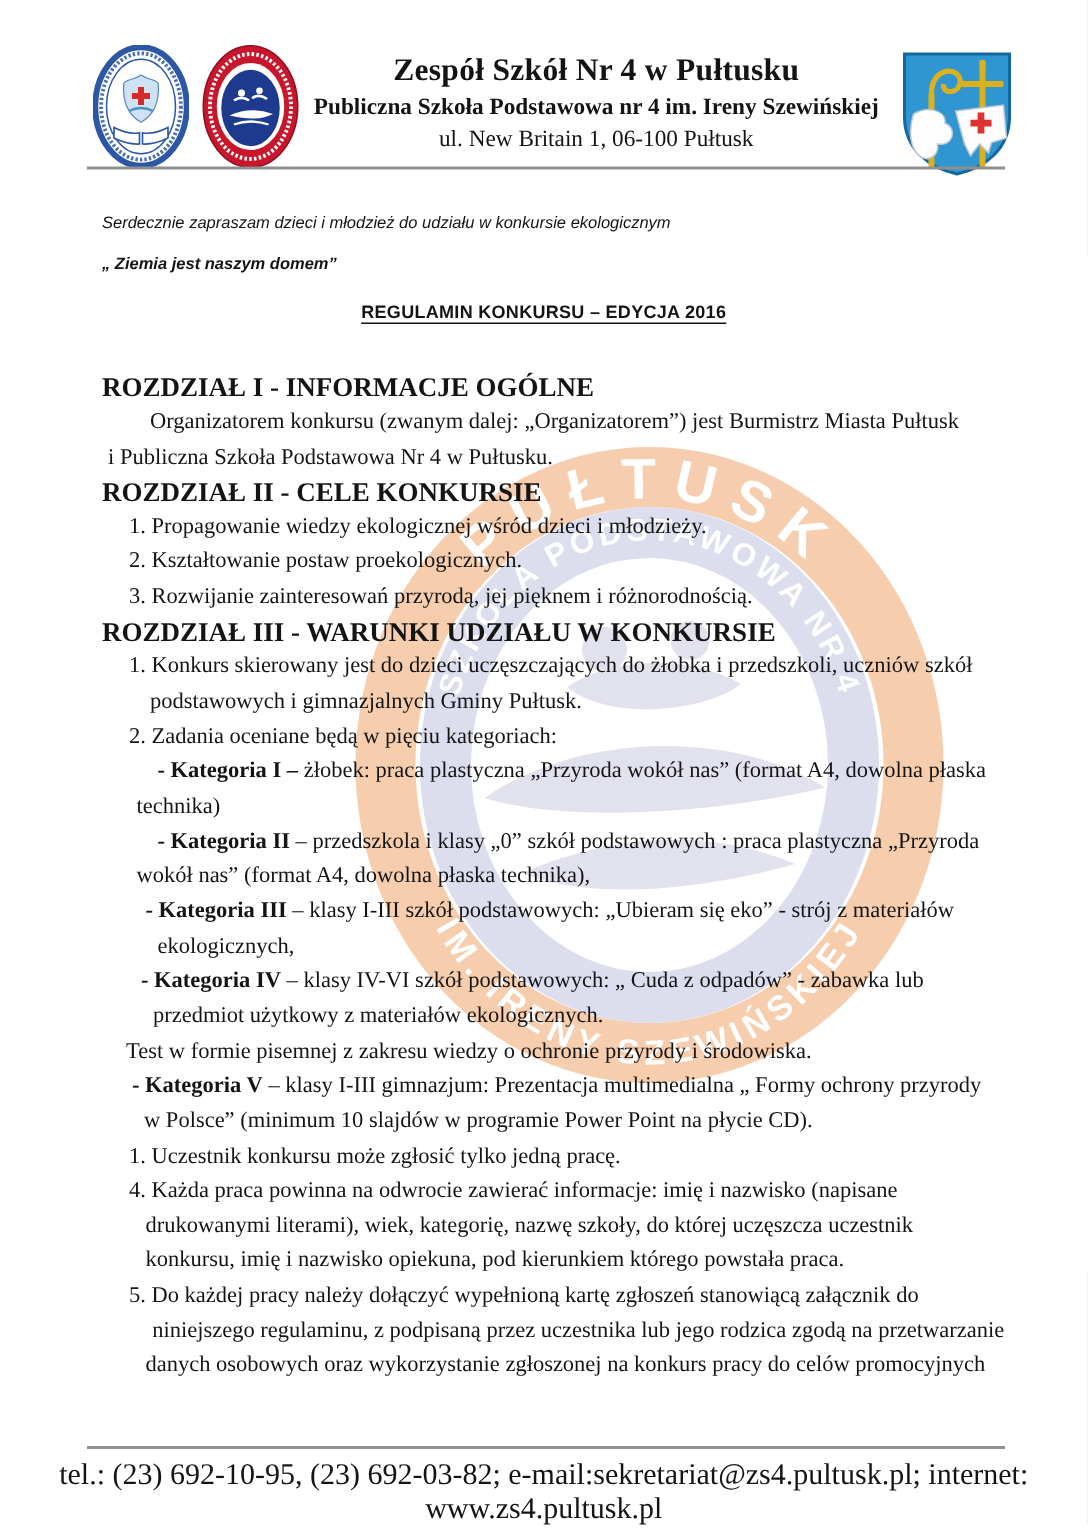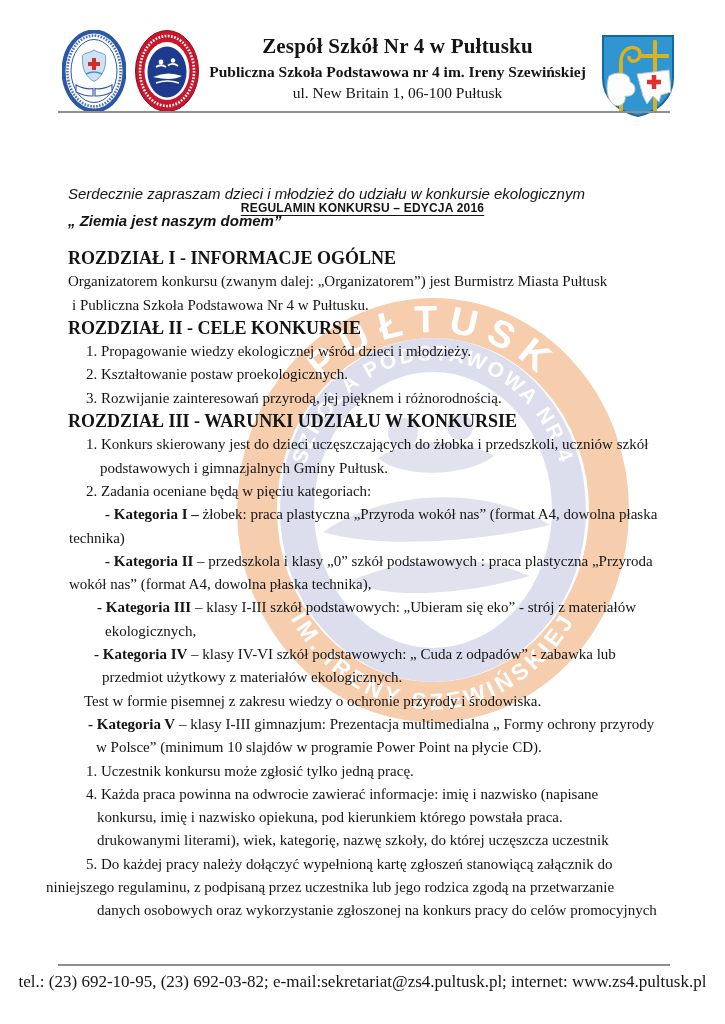--- a/index.html
+++ b/index.html
@@ -19,42 +19,42 @@
   .crest  { left: 597px; top: 32px; }
   .hdtext { position: absolute; left: 200px; top: 34px; width: 395px; text-align: center; }
   .hd1 { font-size: 21px; font-weight: bold; letter-spacing: .2px; }
   .hd2 { font-size: 15.5px; font-weight: bold; margin-top: 4px; }
   .hd3 { font-size: 15.5px; margin-top: 3px; }
   .rule { position: absolute; left: 58px; width: 612px; border-top: 2.4px solid #8f8f8f; }
   .rule-top { top: 111px; }
   .rule-bottom { top: 964px; }
   .intro { position: absolute; left: 68px; top: 136px;
            font-family: "Liberation Sans", sans-serif; font-style: italic;
-           font-size: 15px; line-height: 27px; margin-top: 44px; }
+           font-size: 11px; line-height: 27px; }
   .intro .l2 { font-weight: bold; }
   .doc-title { position: absolute; left: 0; top: 201px; width: 725px; text-align: center;
                font-family: "Liberation Sans", sans-serif; font-weight: bold;
                font-size: 12px; letter-spacing: .2px;
                text-decoration: underline; text-underline-offset: 3px; }
   .docbody { position: absolute; left: 0; top: 247px; width: 725px;
              font-size: 15px; line-height: 23.3px; }
   .docbody p { margin: 0; }
   .h    { font-weight: bold; padding-left: 68px; font-size: 18px; }
   .mt24 { margin-top: 24px; }  .mt21 { margin-top: 21px; }
-  .para  { padding-left: 68px; }
+  .para  { padding-left: 100px; }
   .paraw { padding-left: 72px; }
   .num  { padding-left: 86px; }
-  .w97  { padding-left: 97px; }  .w100 { padding-left: 100px; }  .w105 { padding-left: 46px; }
-  .k1 { padding-left: 105px; } .k1w { padding-left: 69px; }
+  .w97  { padding-left: 97px; }  .w100 { padding-left: 100px; }  .w105 { padding-left: 46px; text-align: center; }
+  .k1 { padding-left: 105px; } .k1w { padding-left: 91px; }
   .k3 { padding-left: 97px; }  .k3w { padding-left: 105px; }
   .k4 { padding-left: 94px; }  .k4w { padding-left: 102px; }
   .k5 { padding-left: 88px; }  .k5w { padding-left: 96px; }
   .test { padding-left: 84px; }
   .footer { position: absolute; left: 0; top: 972px; width: 725px;
-            text-align: center; font-size: 17px; }
+            text-align: center; font-size: 20px; }
 </style>
 </head>
 <body>
 
 <div class="page">
 
   <svg class="watermark" width="410" height="432" viewBox="0 0 410 432" aria-hidden="true">
     <g opacity="0.8">
       <ellipse cx="205" cy="215" rx="176" ry="192" fill="none" stroke="#f4c29b" stroke-width="40"></ellipse>
       <ellipse cx="205" cy="215" rx="136" ry="155" fill="none" stroke="#d4d6ea" stroke-width="34"></ellipse>
@@ -167,22 +167,22 @@
       <p class="k4w">przedmiot użytkowy z materiałów ekologicznych.</p>
 
       <p class="test">Test  w formie pisemnej  z zakresu wiedzy o ochronie przyrody i środowiska.</p>
 
       <p class="k5"><b>- Kategoria V</b><span> – klasy I-III gimnazjum: Prezentacja multimedialna „ Formy ochrony przyrody</span></p>
       <p class="k5w">w Polsce” (minimum 10 slajdów w programie Power Point na płycie CD).</p>
 
       <p class="num">1. Uczestnik konkursu może zgłosić tylko jedną pracę.</p>
 
       <p class="num">4. Każda praca powinna na odwrocie zawierać informacje: imię i nazwisko (napisane</p>
+      <p class="w97">drukowanymi literami), wiek, kategorię, nazwę szkoły, do której uczęszcza uczestnik</p>
       <p class="w97">konkursu, imię i nazwisko opiekuna, pod kierunkiem którego powstała praca.</p>
-      <p class="w97">drukowanymi literami), wiek, kategorię, nazwę szkoły, do której uczęszcza uczestnik</p>
 
       <p class="num">5. Do każdej pracy należy dołączyć wypełnioną kartę zgłoszeń stanowiącą załącznik do</p>
       <p class="w105">niniejszego regulaminu, z podpisaną przez uczestnika lub jego rodzica zgodą na przetwarzanie</p>
       <p class="w97">danych osobowych oraz wykorzystanie zgłoszonej na konkurs pracy do celów promocyjnych</p>
 
     </div>
 
     <div class="rule rule-bottom"></div>
     <div class="footer">tel.: (23) 692-10-95, (23) 692-03-82; e-mail:sekretariat@zs4.pultusk.pl; internet: www.zs4.pultusk.pl</div>
 

